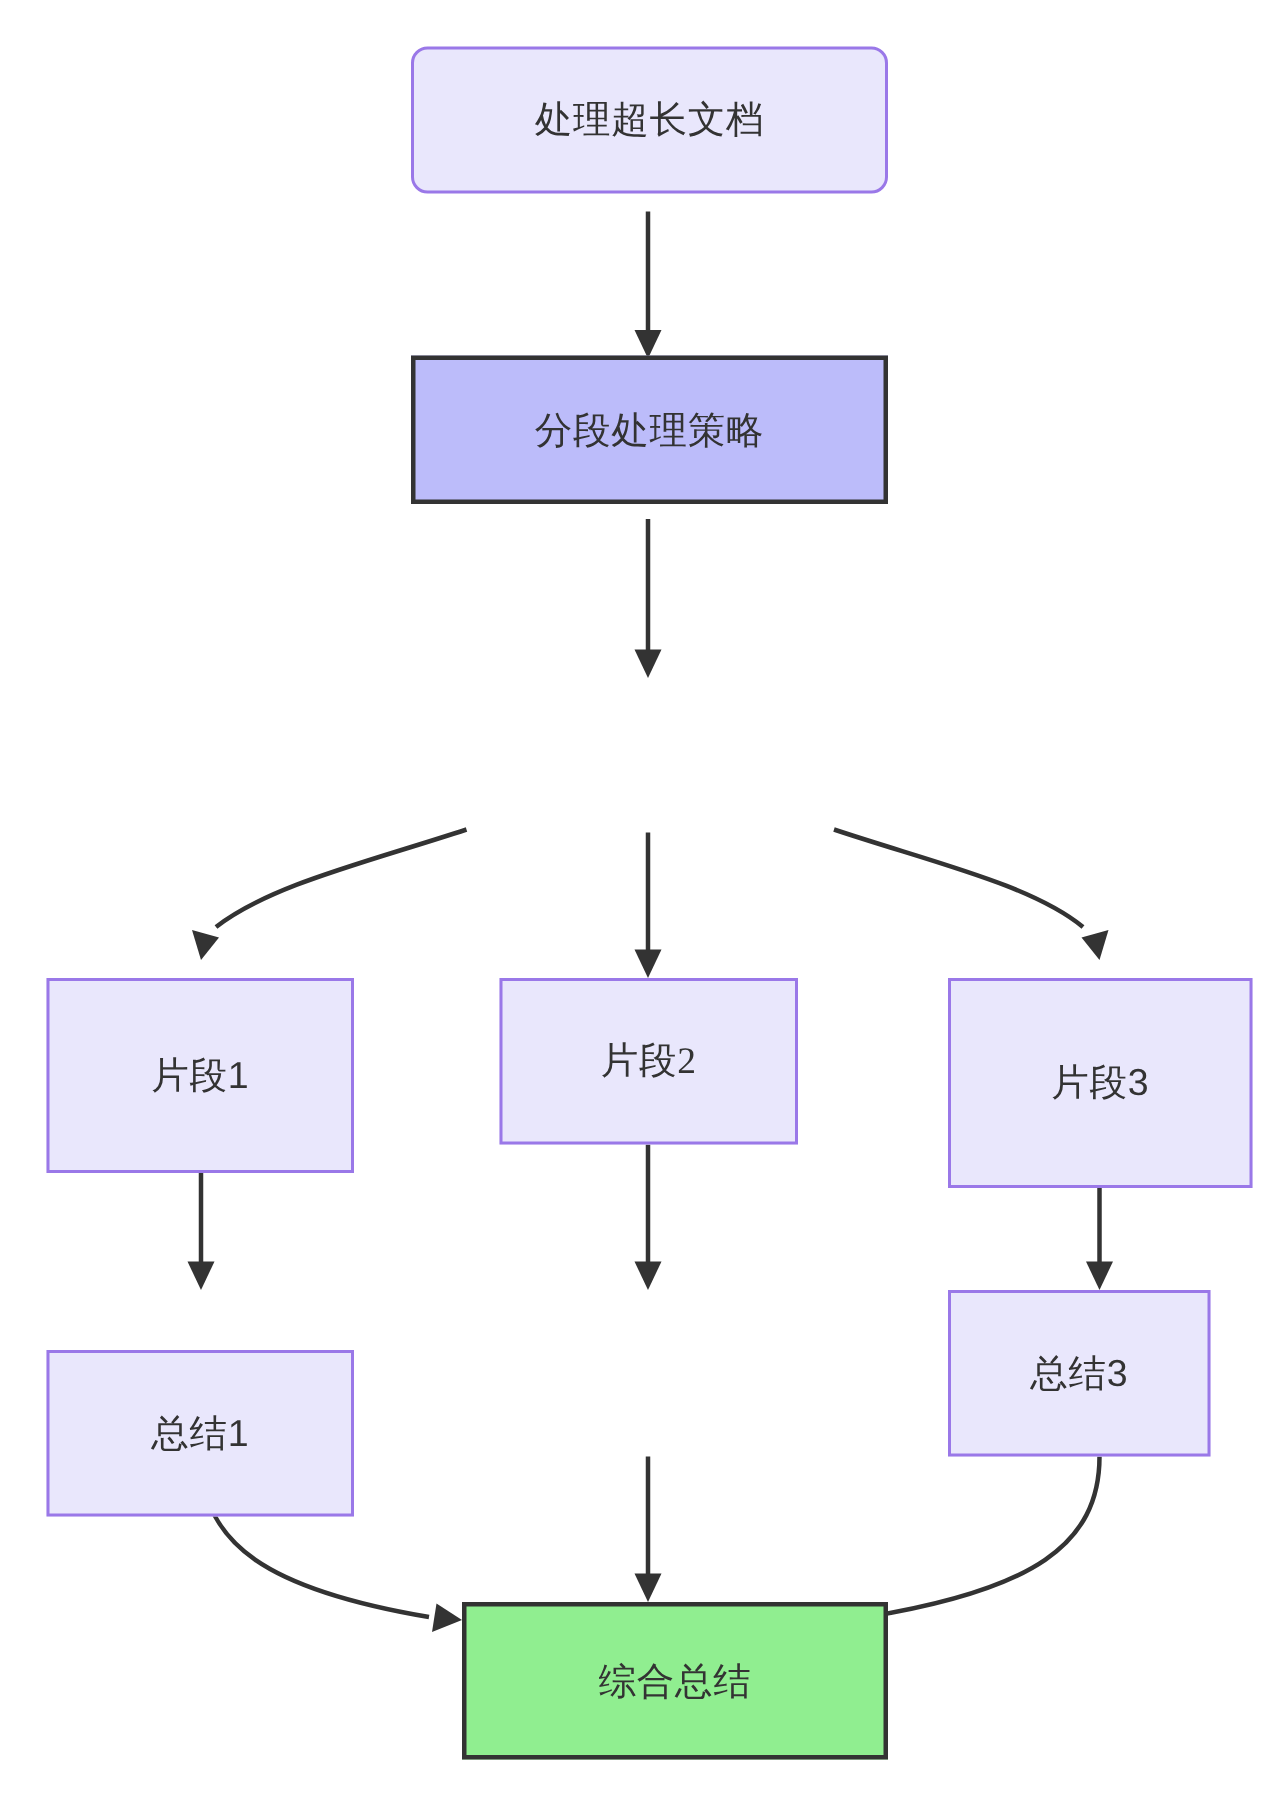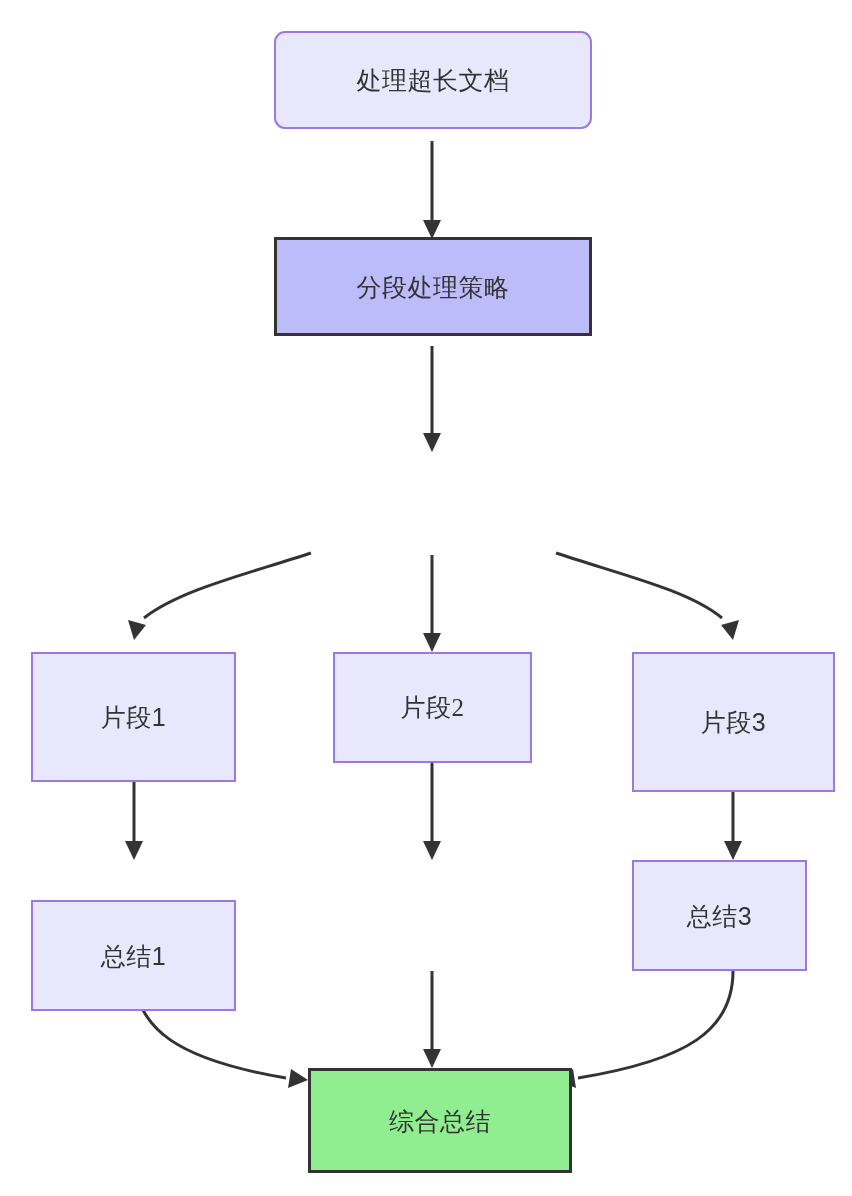--- a/index.html
+++ b/index.html
@@ -147,17 +147,17 @@
     <span class="node-label">片段3</span>
   </div>
 
   <div class="node node-default" style="left:31px; top:860px; width:205px; height:111px;margin-top:40px;">
     <span class="node-label">总结1</span>
   </div>
   <div class="node node-default" style="left:632px; top:860px; width:175px; height:111px;">
     <span class="node-label">总结3</span>
   </div>
 
-  <div class="node node-final" style="left:308px; top:1068px; width:264px; height:105px;">
+  <div class="node node-final" style="left:308px; top:1068px; width:284px; height:105px;">
     <span class="node-label">综合总结</span>
   </div>
 
 </div>
 
 </body></html>

